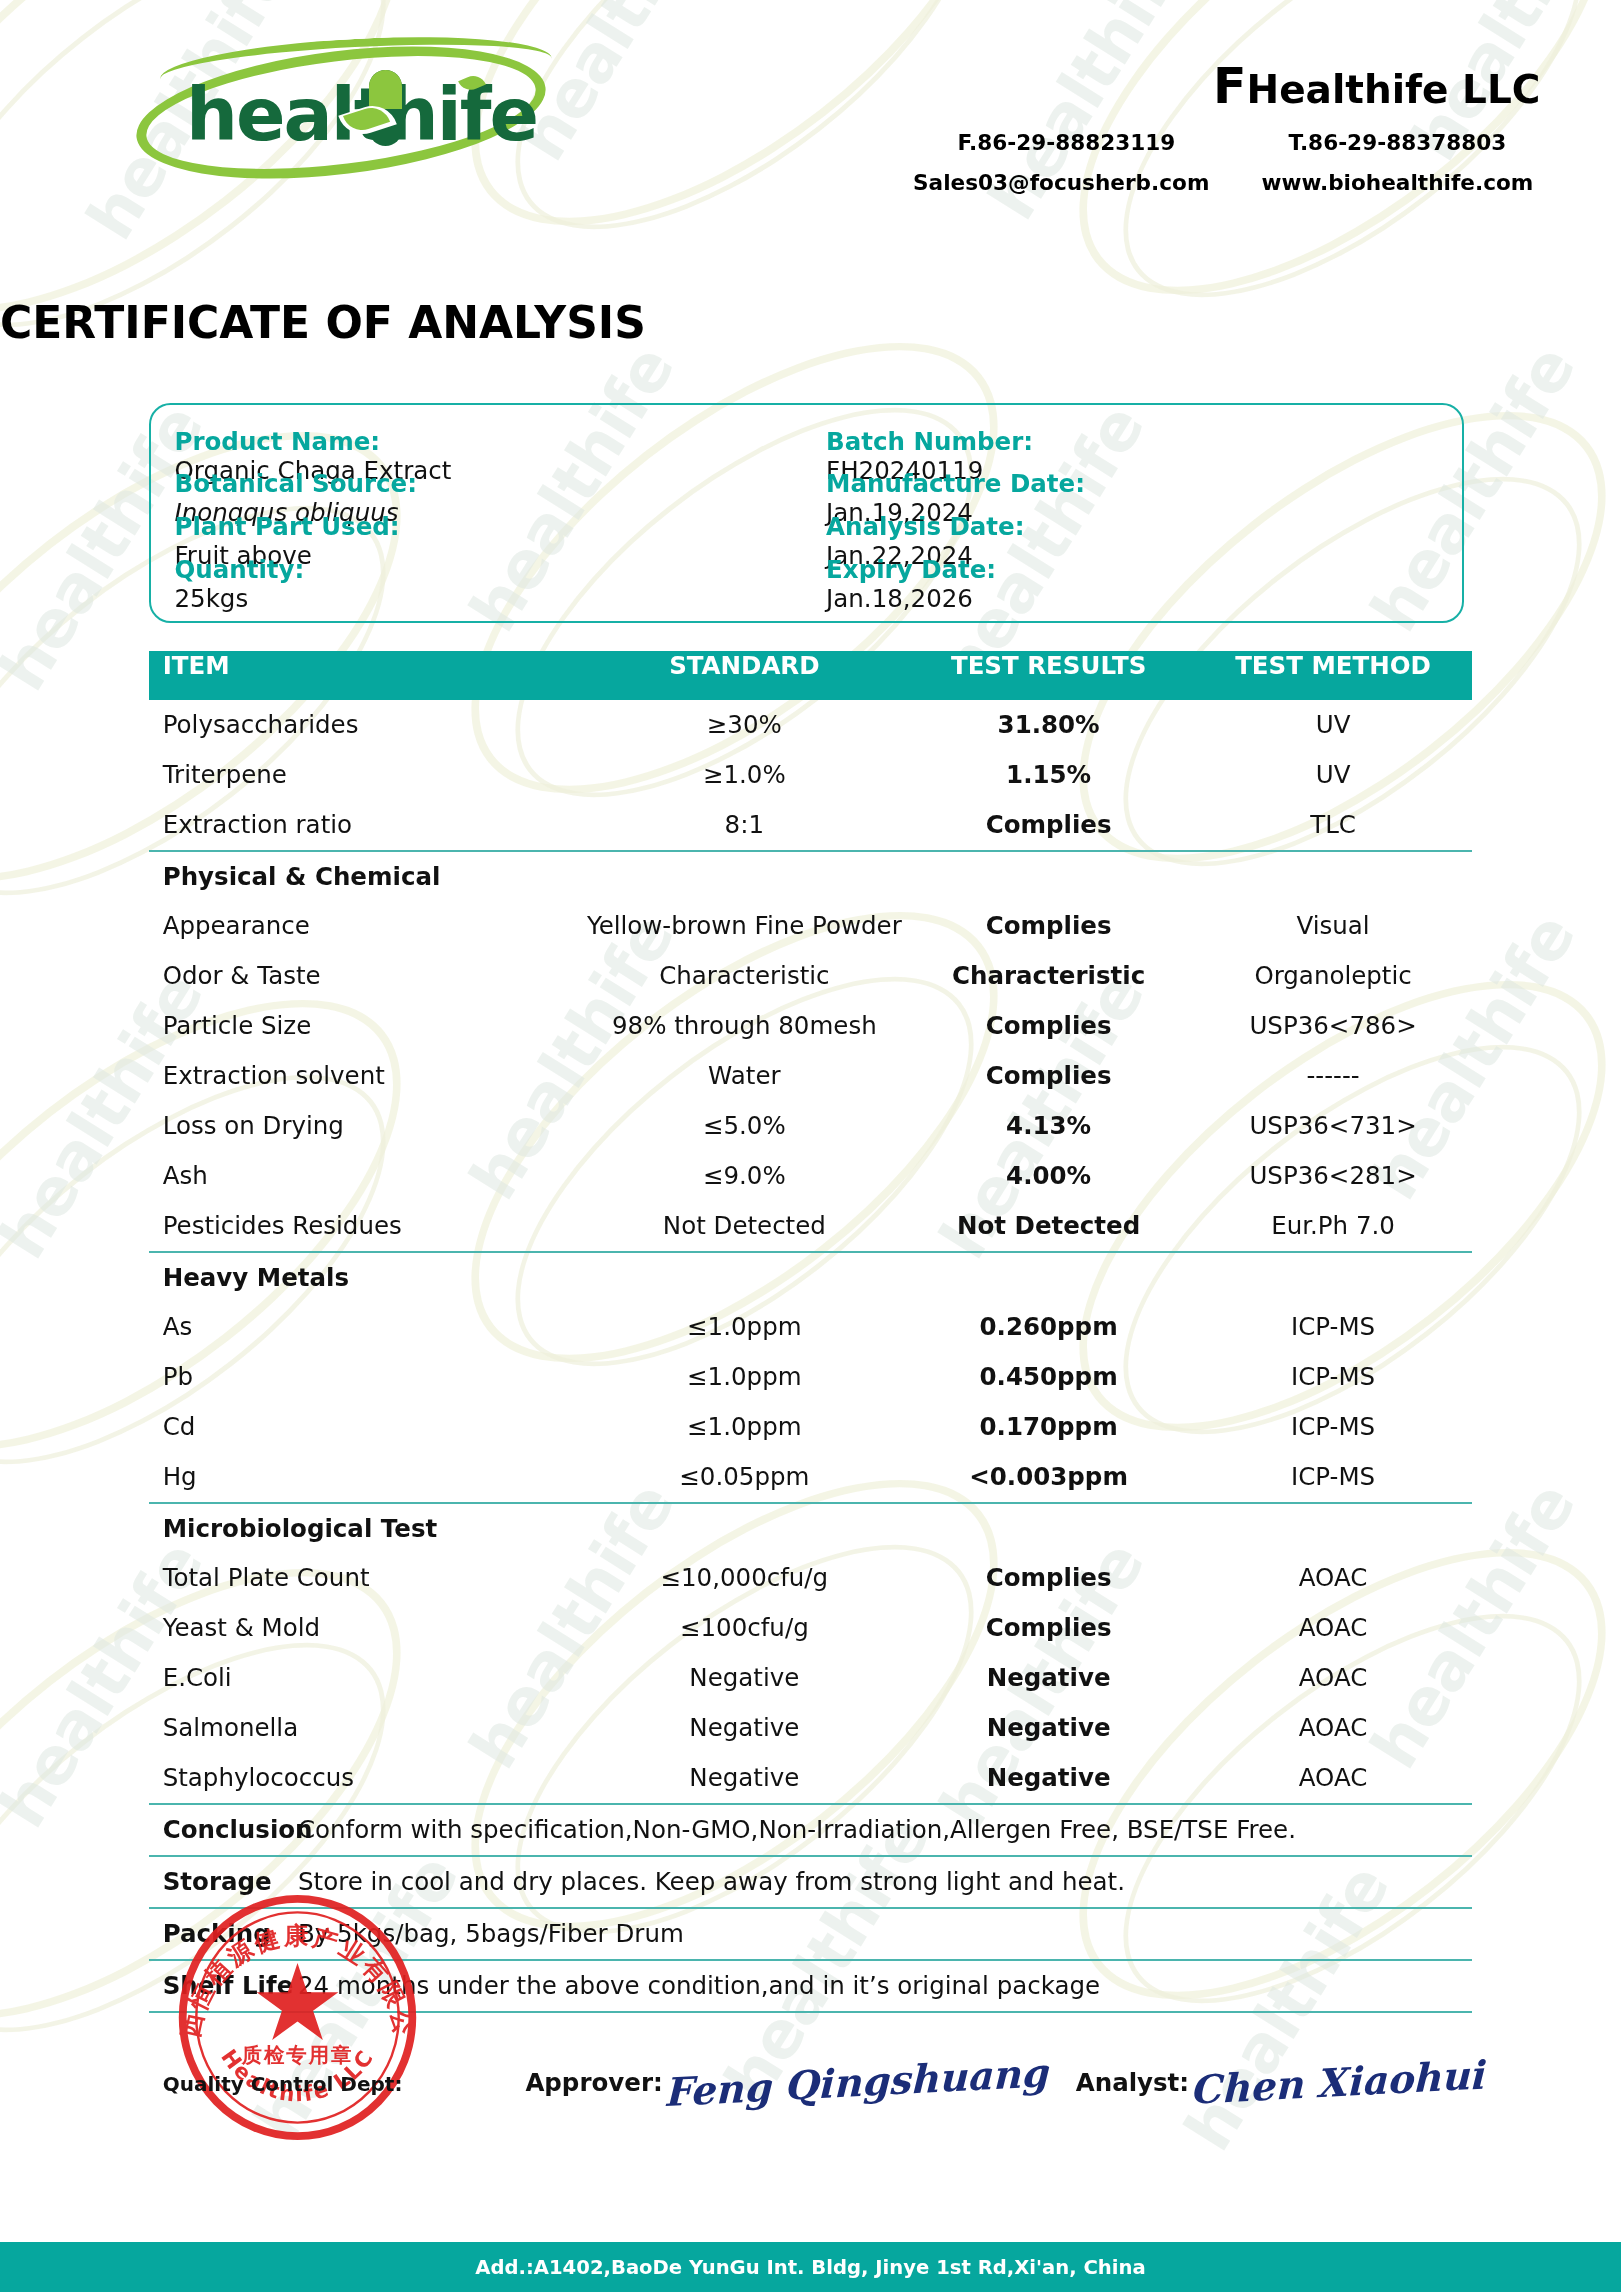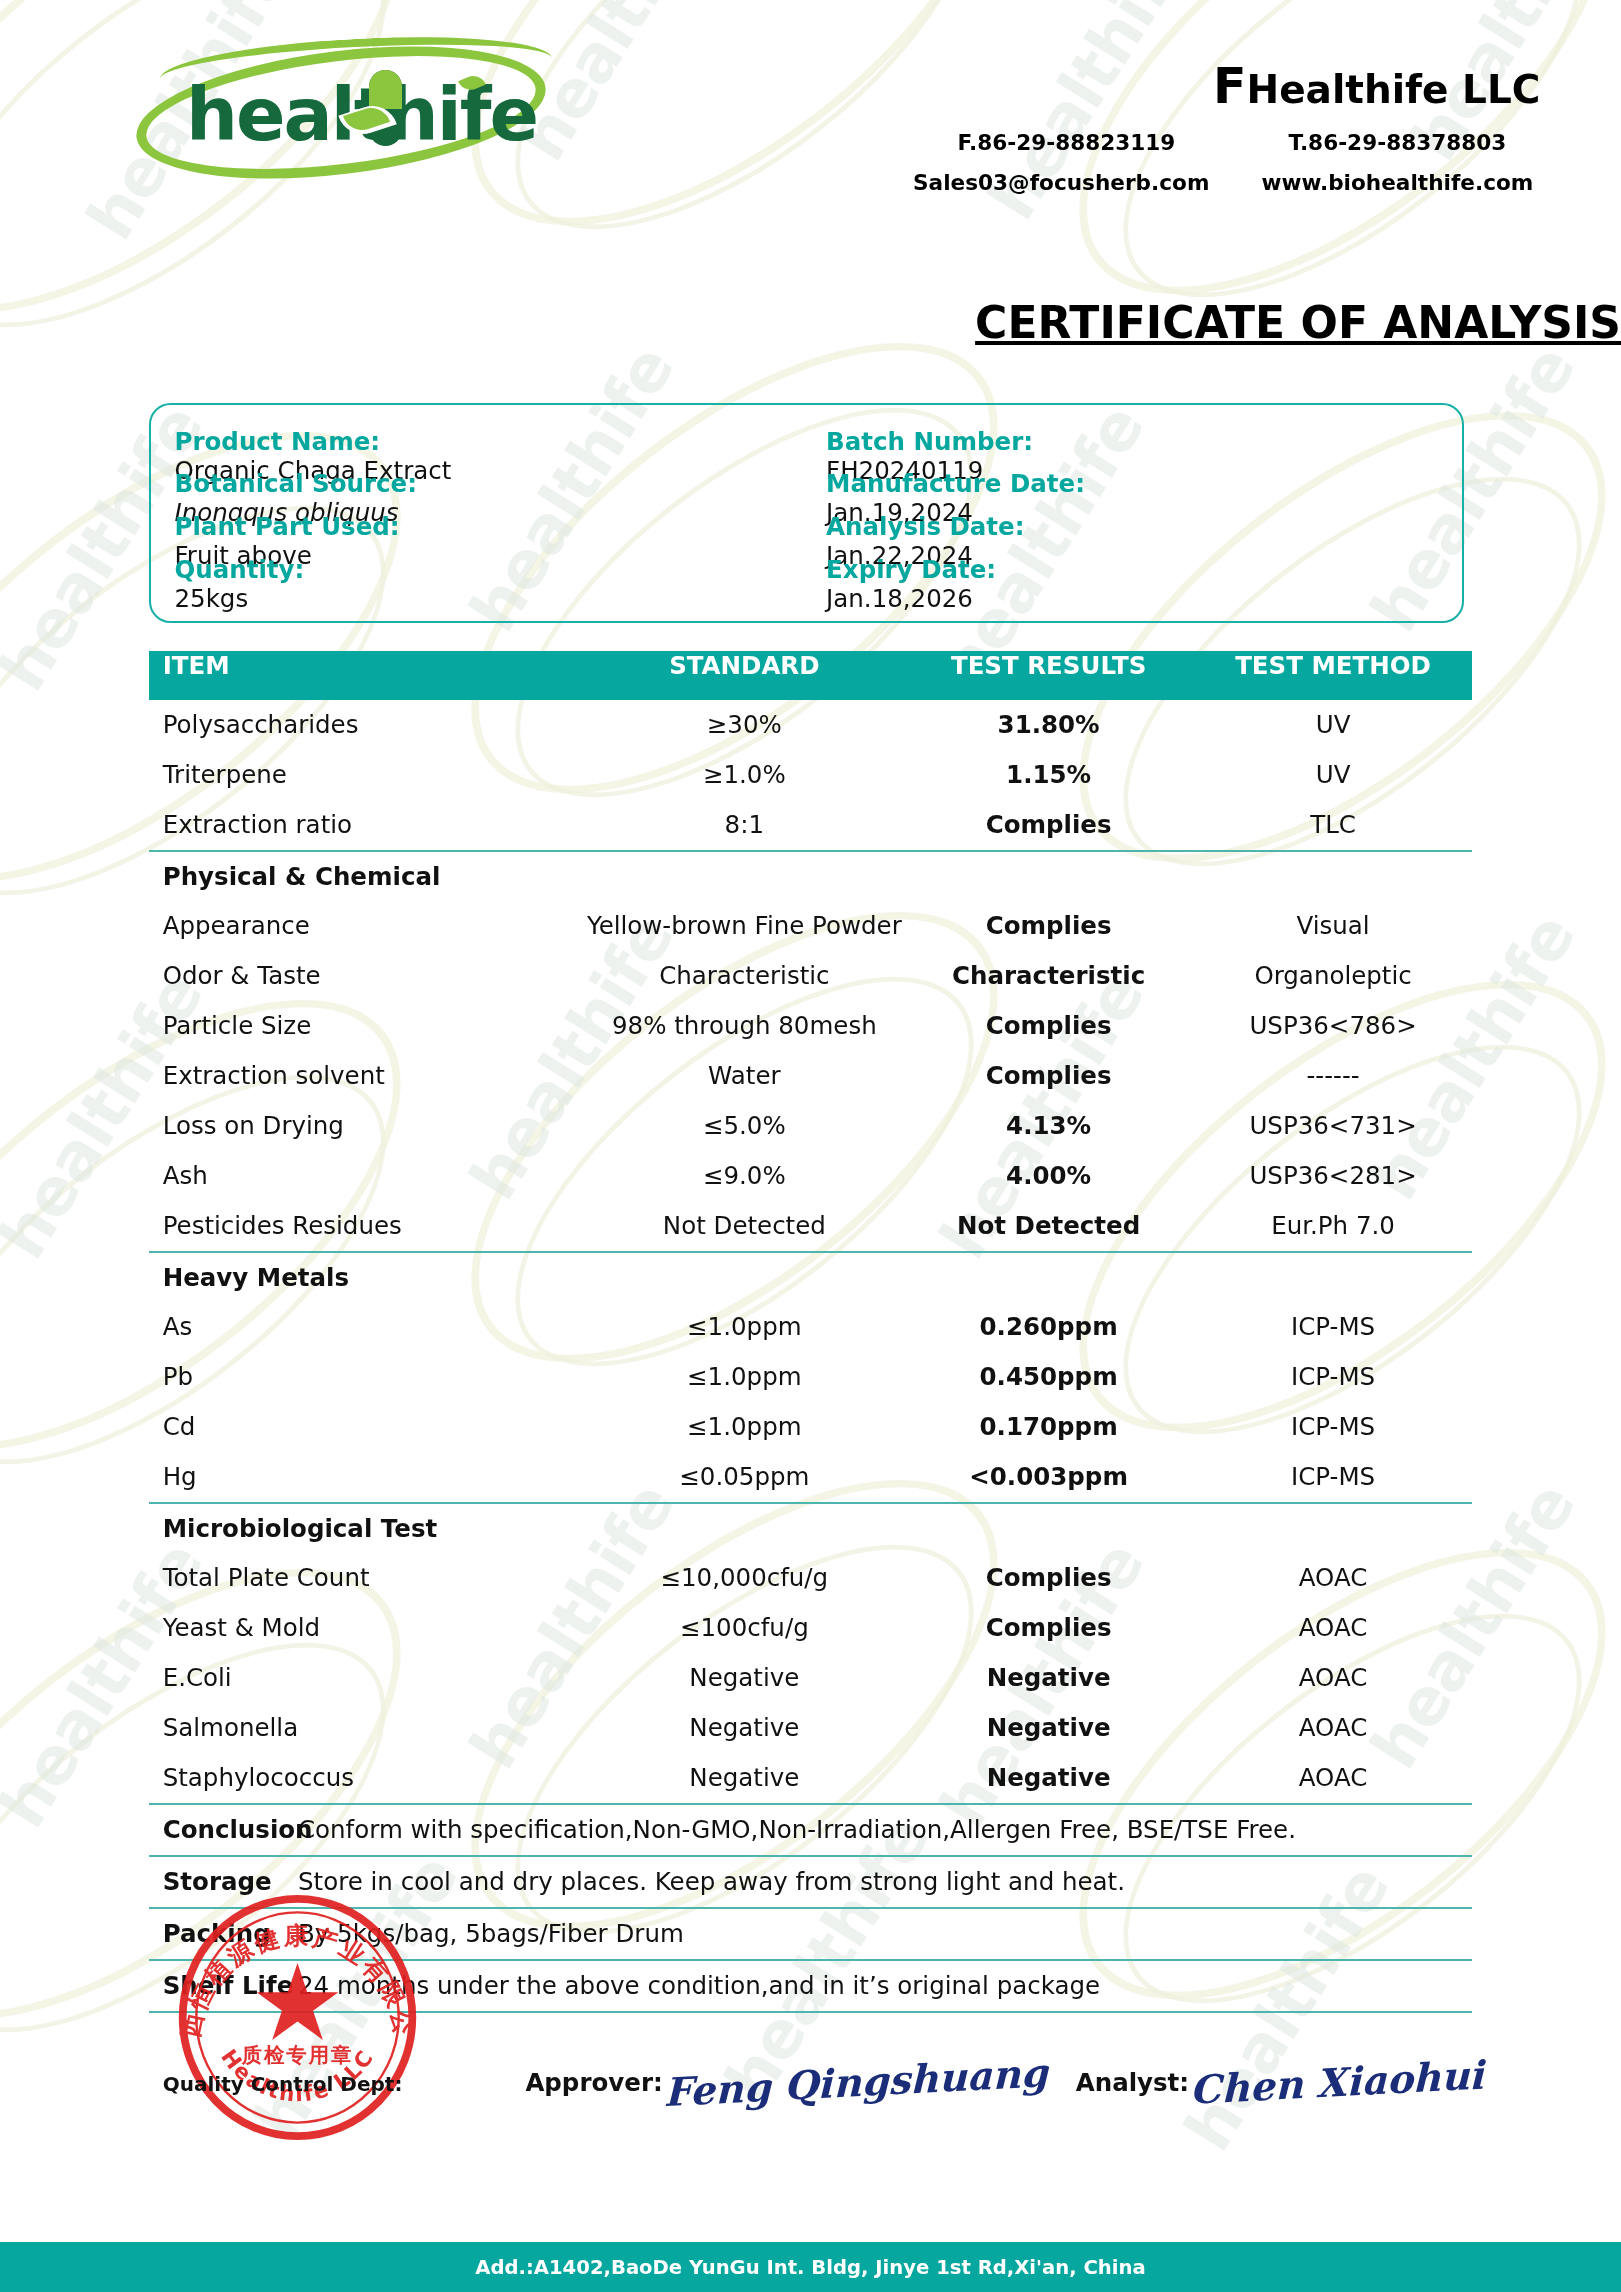--- a/index.html
+++ b/index.html
@@ -159,28 +159,27 @@
     gap: 45px;
     margin-top: 15px;
   }
   .contact-row span:first-child { min-width: 286px; text-align: center; }
   .contact-row span:last-child { min-width: 286px; text-align: center; }
 
   
   .doc-title {
     position: relative;
     z-index: 2;
-    text-align: right;
+    text-align: left;
     font-family: "DejaVu Sans", sans-serif;
     font-weight: 700;
     font-size: 44px;
     color: #000;
     margin-top: 96px;
     letter-spacing: 0px;
-    text-decoration: underline;
   }
 
   
   .info-box {
     position: relative;
     z-index: 2;
     margin: 55px 157px 0 149px;
     border: 2.9px solid #17b0a6;
     border-radius: 21.6px;
     padding: 21.6px 0 23.5px 0;

